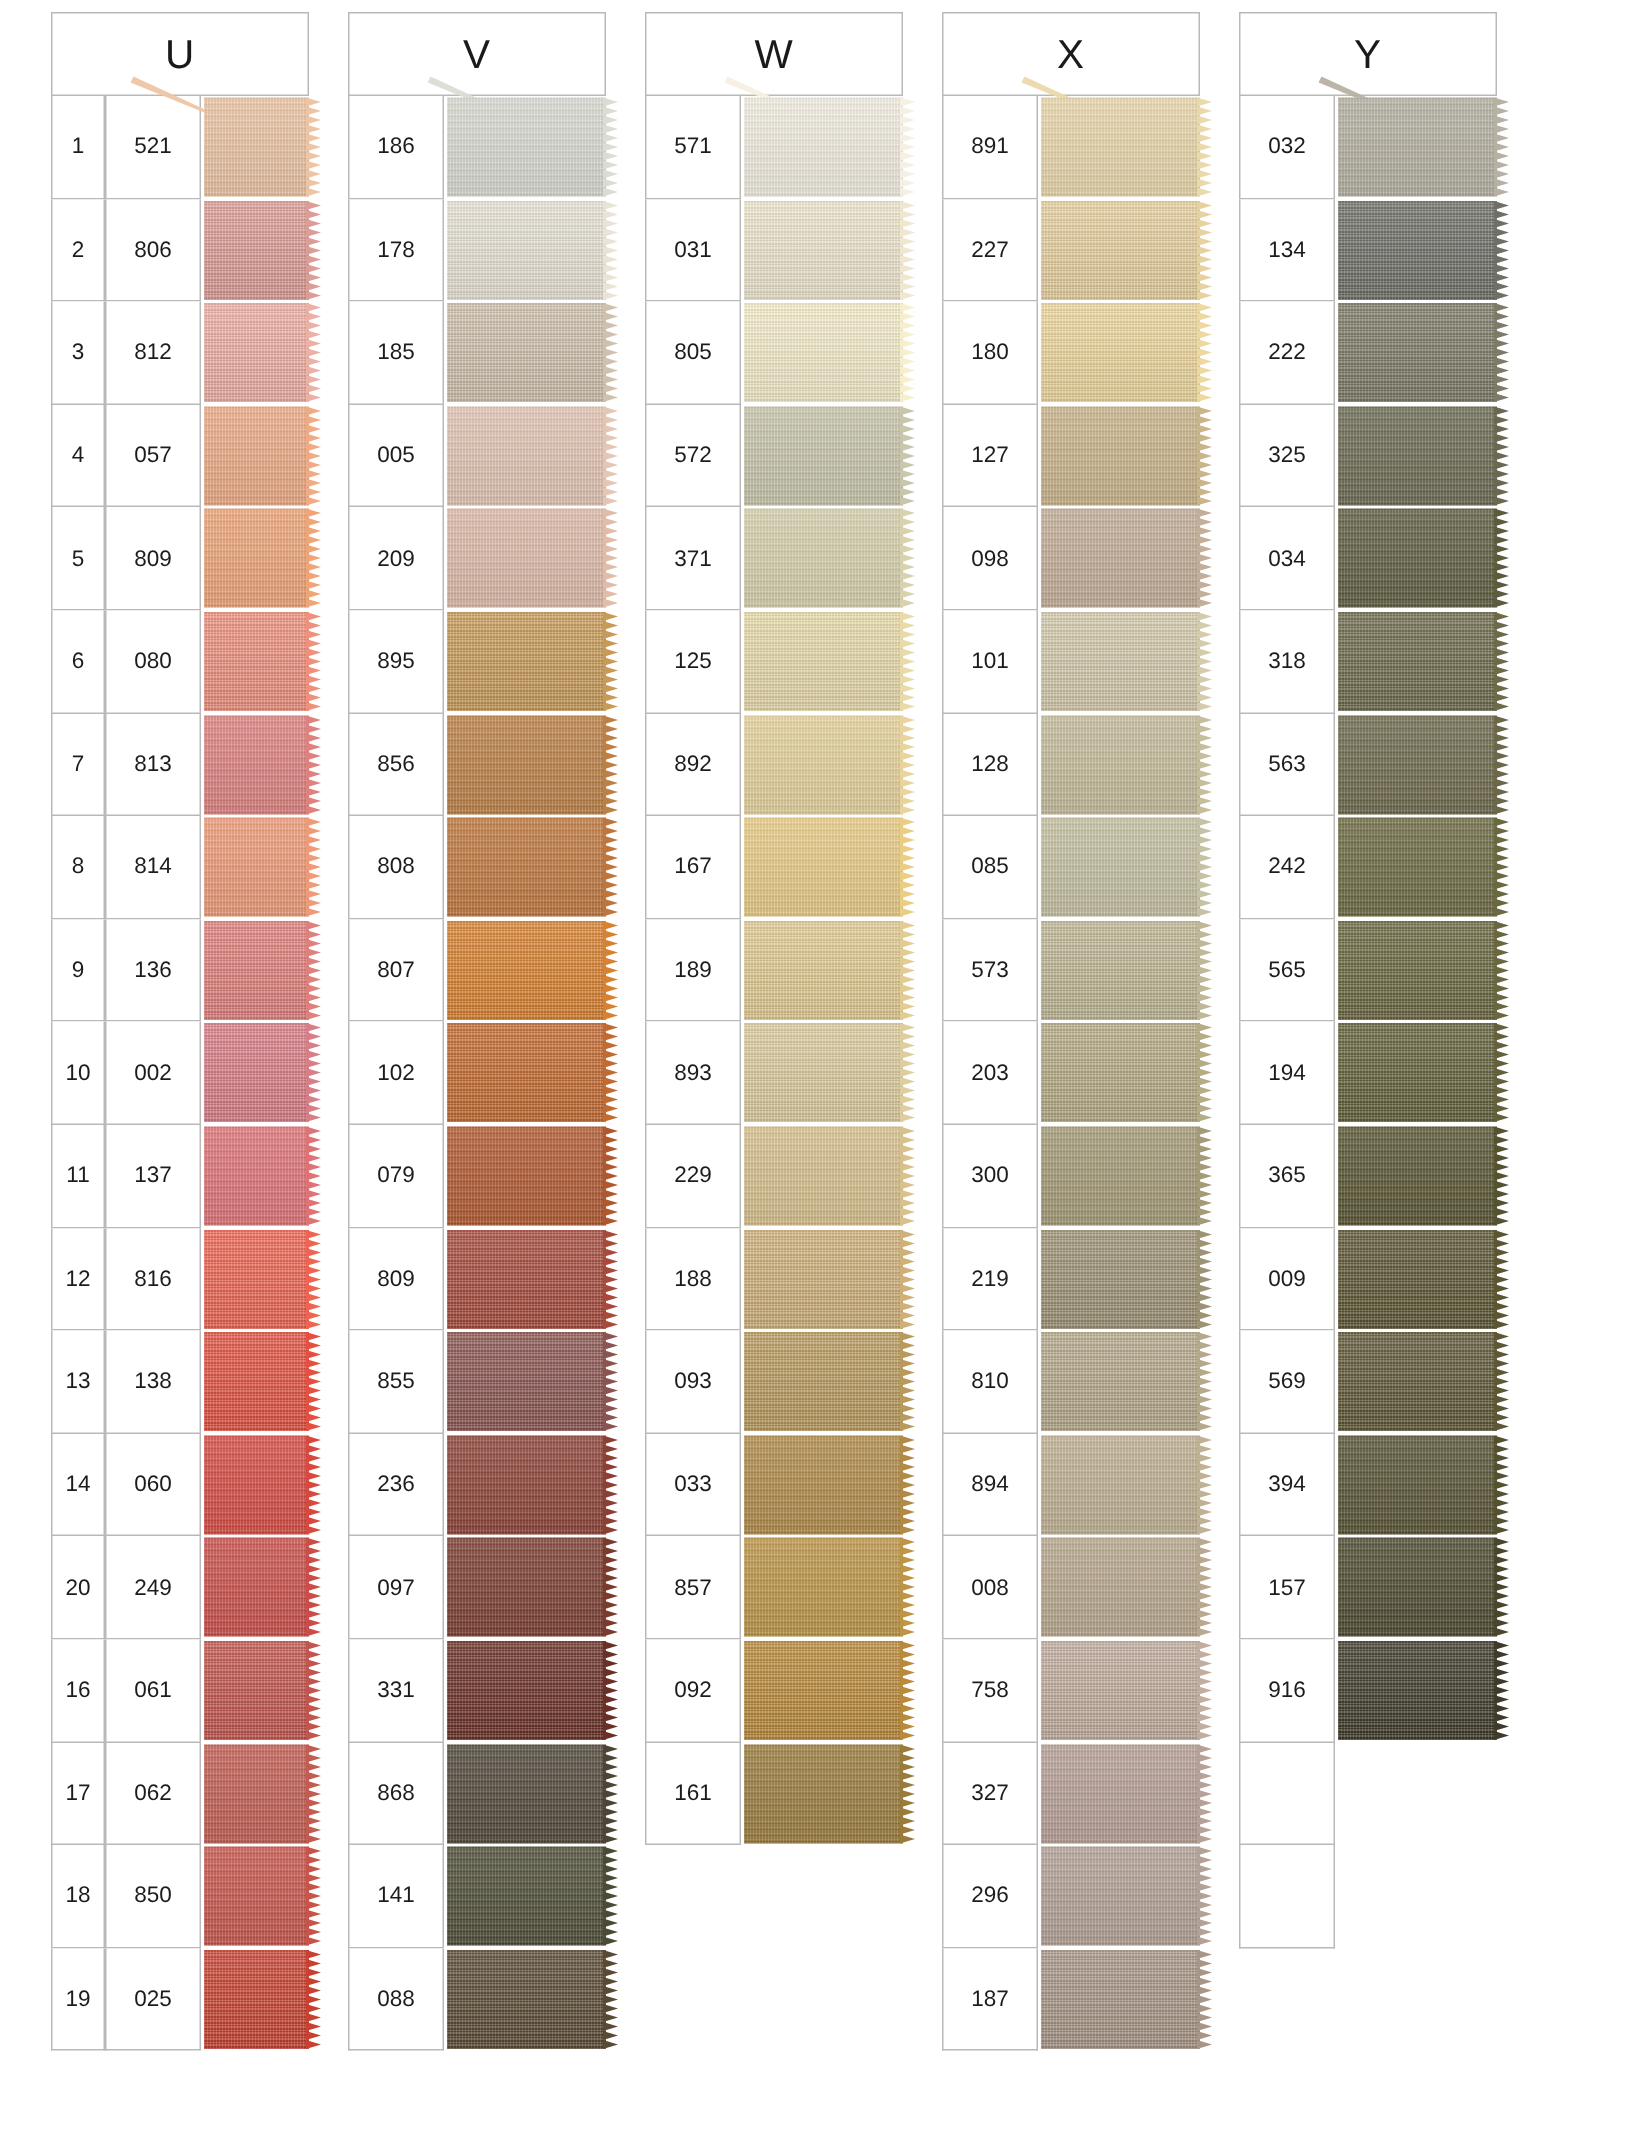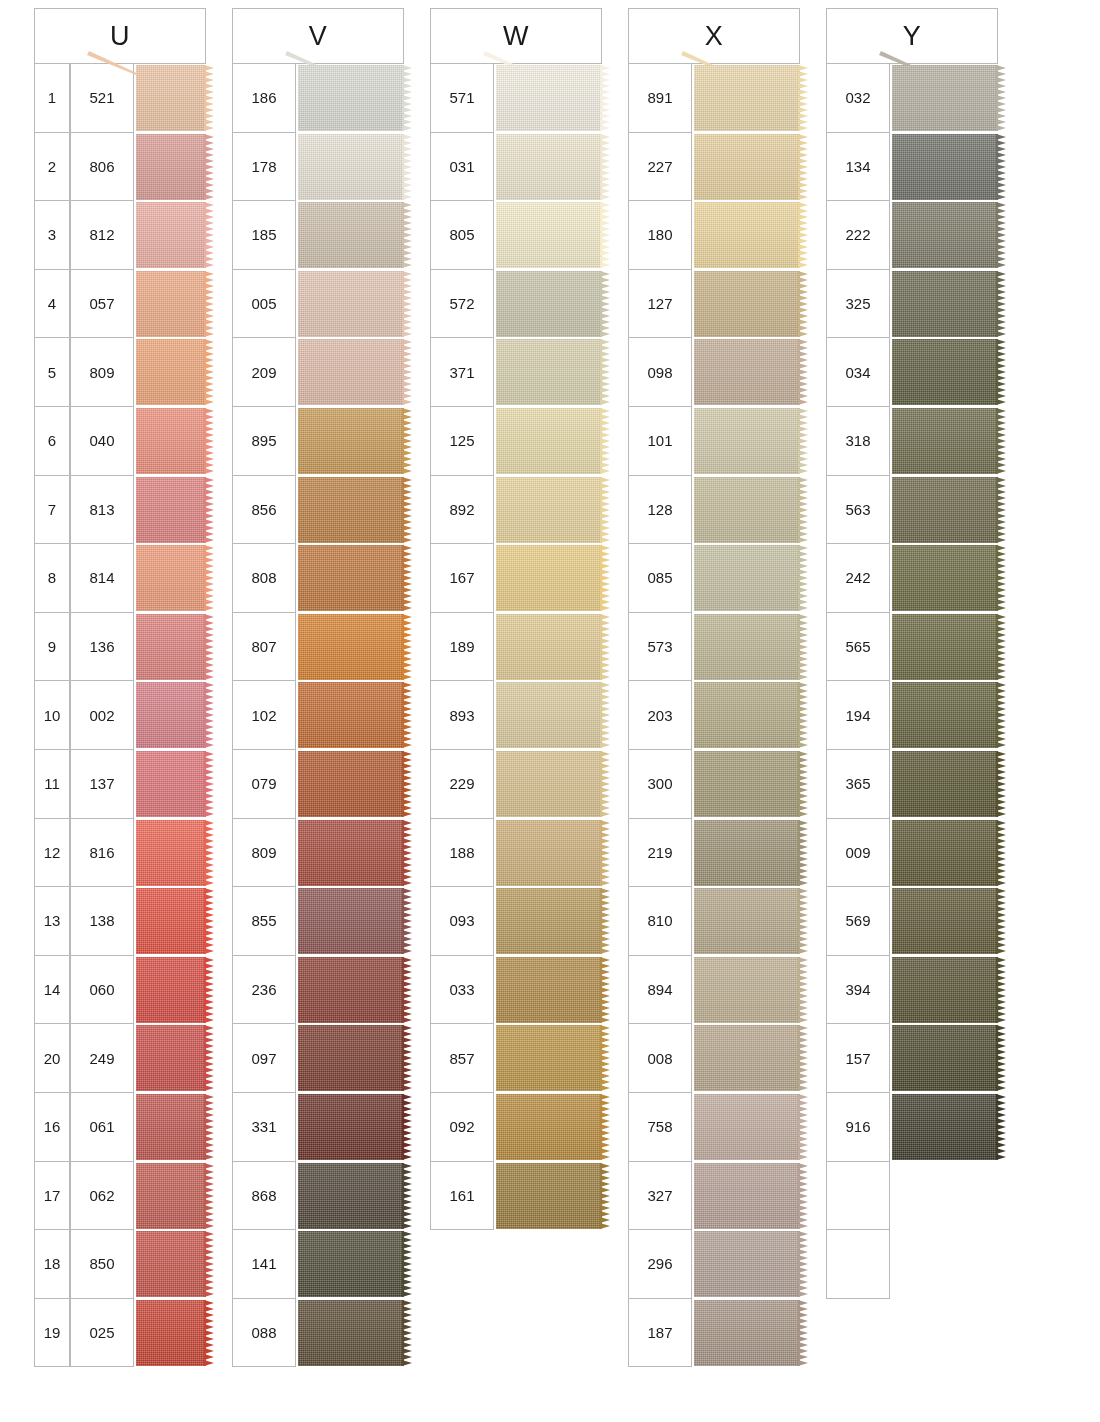--- a/index.html
+++ b/index.html
@@ -162,21 +162,21 @@
             <div class="band" style="background-color: rgb(240, 165, 119);"></div>
             <div class="edge">
               <svg class="tailshape" viewBox="0 0 10 66" preserveAspectRatio="none" width="10" height="66">
             <path d="M0,0 L10,3.00 L0,6.00 L10,9.00 L0,12.00 L10,15.00 L0,18.00 L10,21.00 L0,24.00 L10,27.00 L0,30.00 L10,33.00 L0,36.00 L10,39.00 L0,42.00 L10,45.00 L0,48.00 L10,51.00 L0,54.00 L10,57.00 L0,60.00 L10,63.00 L0,66.00 Z" fill="#f0a577"></path>
           </svg>
             </div>
           </div>
         </div>
         <div class="row">
           <div class="cell-idx">6</div>
-          <div class="cell-code">040</div>
+          <div class="cell-code">080</div>
           <div class="swatch">
             <div class="band" style="background-color: rgb(239, 143, 124);"></div>
             <div class="edge">
               <svg class="tailshape" viewBox="0 0 10 66" preserveAspectRatio="none" width="10" height="66">
             <path d="M0,0 L10,3.00 L0,6.00 L10,9.00 L0,12.00 L10,15.00 L0,18.00 L10,21.00 L0,24.00 L10,27.00 L0,30.00 L10,33.00 L0,36.00 L10,39.00 L0,42.00 L10,45.00 L0,48.00 L10,51.00 L0,54.00 L10,57.00 L0,60.00 L10,63.00 L0,66.00 Z" fill="#ef8f7c"></path>
           </svg>
             </div>
           </div>
         </div>
         <div class="row">

